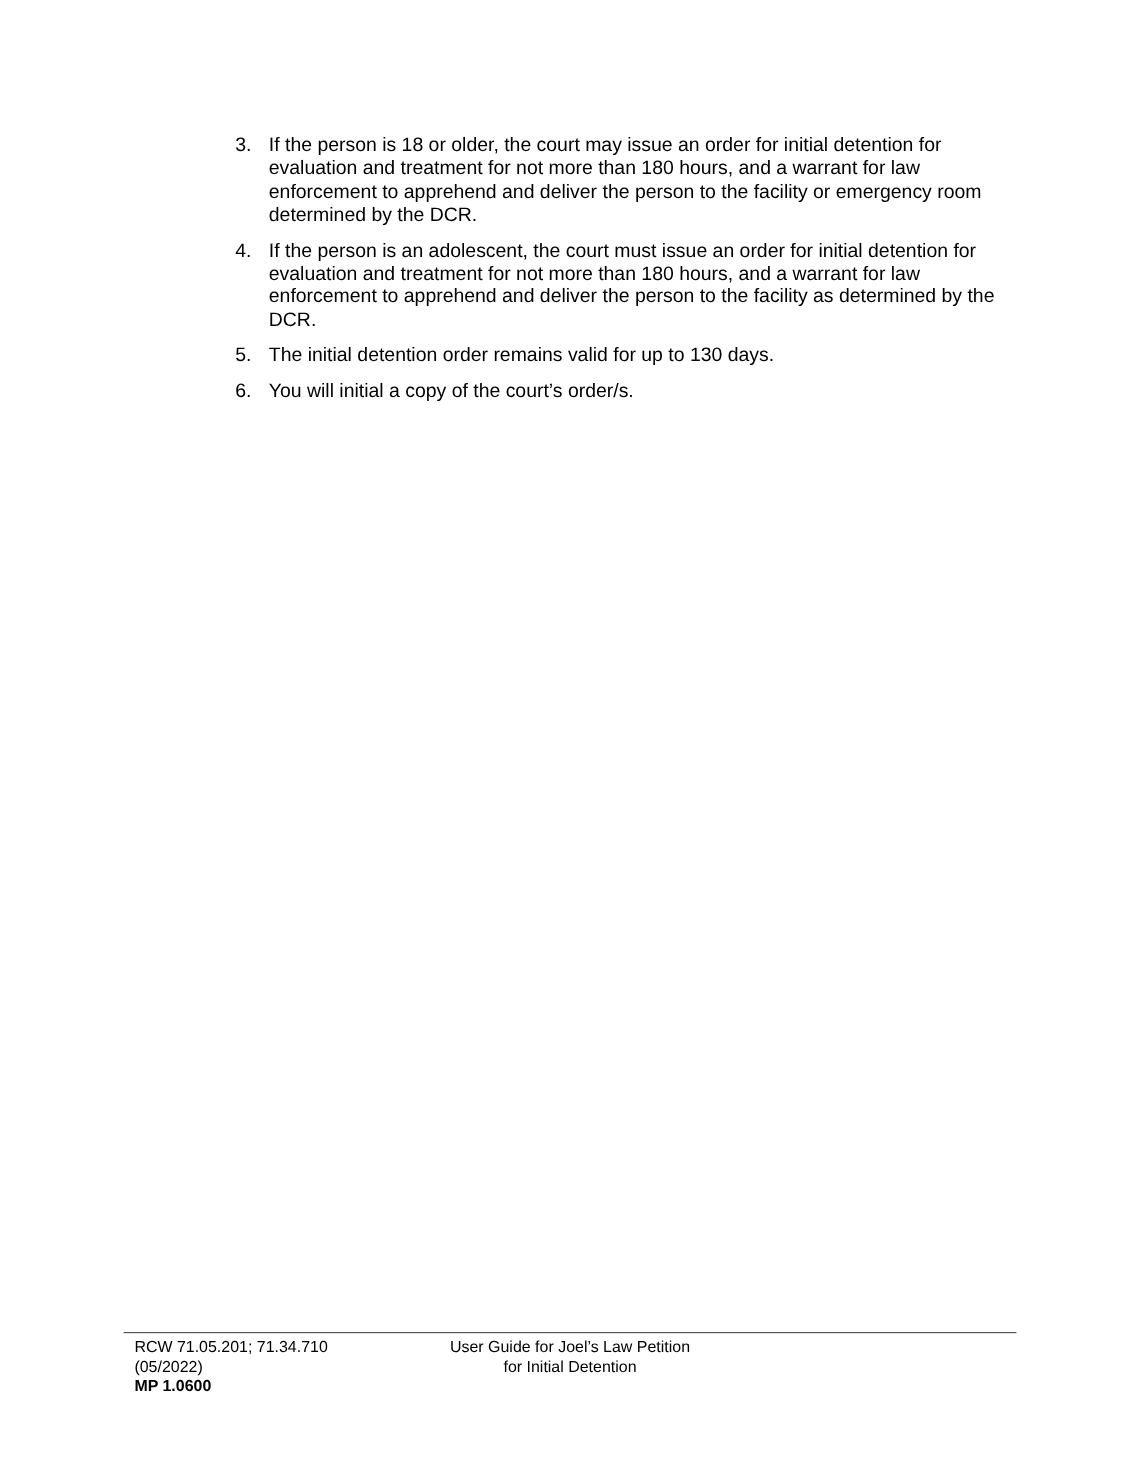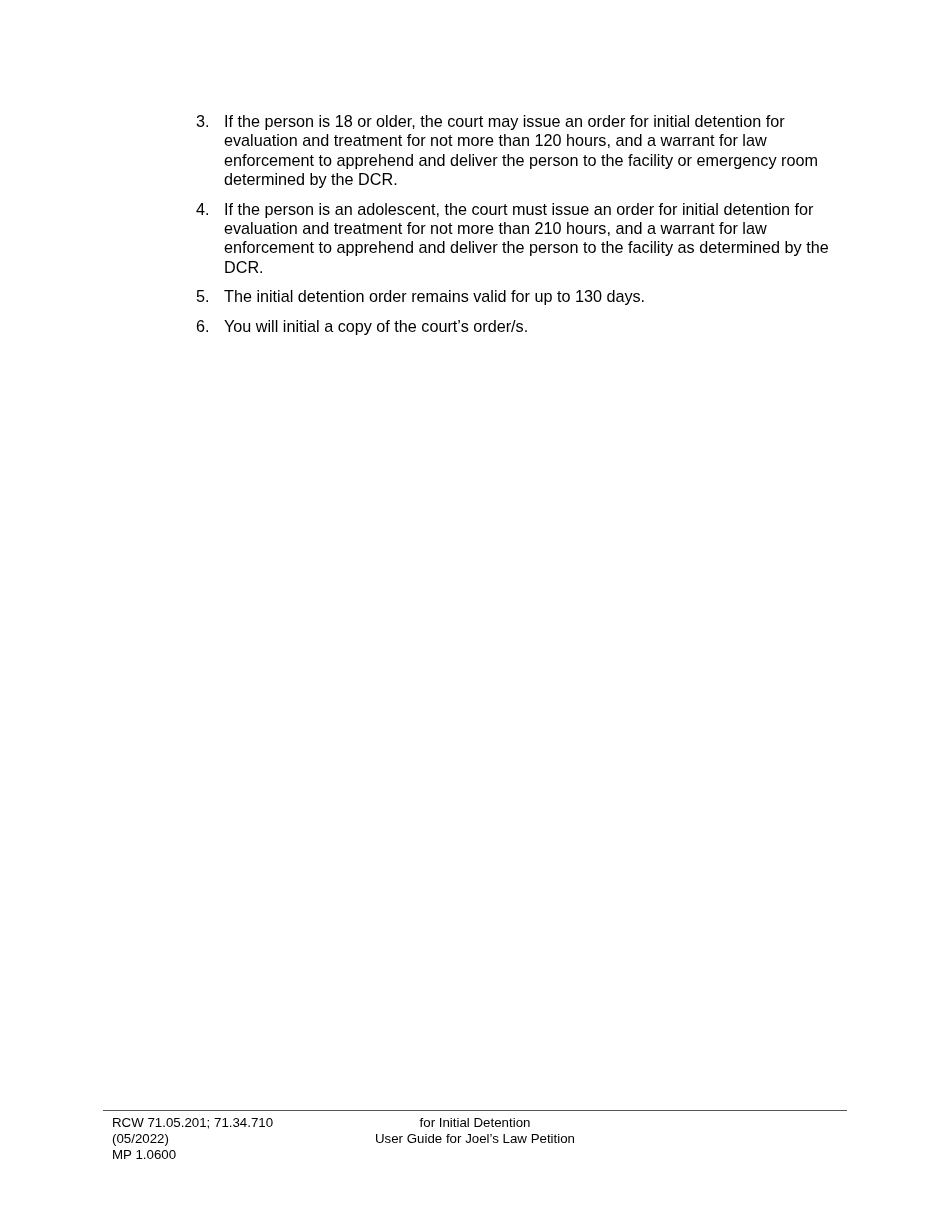--- a/index.html
+++ b/index.html
@@ -5,48 +5,48 @@
   html, body { margin:0; padding:0; background:#ffffff; }
   body { width:950px; height:1230px; position:relative; font-family:"Liberation Sans", sans-serif; color:#000; overflow:hidden; }
   .list { position:absolute; left:196px; top:112px; width:650px; margin:0; padding:0; list-style:none; }
   .item { display:flex; font-size:16.2px; line-height:19.4px; margin-bottom:10px; }
   .num { width:28px; flex:none; }
   .txt { flex:1; }
   .footer-rule { position:absolute; left:103px; top:1110px; width:744px; height:0; border-top:1px solid #555; }
   .footer { position:absolute; top:1115px; font-size:13.3px; line-height:16.2px; }
   .f-left { left:112px; }
   .f-center { left:330px; width:290px; text-align:center; }
-  .bold { font-weight:normal; }
+  .bold { font-weight:bold; }
 </style>
 </head>
 <body>
 
 <ol class="list">
   <li class="item">
     <span class="num">3.</span>
-    <span class="txt">If the person is 18 or older, the court may issue an order for initial detention for evaluation and treatment for not more than 120 hours, and a warrant for law enforcement to apprehend and deliver the person to the facility or emergency room determined by the DCR.</span>
+    <span class="txt">If the person is 18 or older, the court may issue an order for initial detention for evaluation and treatment for not more than 180 hours, and a warrant for law enforcement to apprehend and deliver the person to the facility or emergency room determined by the DCR.</span>
   </li>
   <li class="item">
     <span class="num">4.</span>
-    <span class="txt">If the person is an adolescent, the court must issue an order for initial detention for evaluation and treatment for not more than 210 hours, and a warrant for law enforcement to apprehend and deliver the person to the facility as determined by the DCR.</span>
+    <span class="txt">If the person is an adolescent, the court must issue an order for initial detention for evaluation and treatment for not more than 180 hours, and a warrant for law enforcement to apprehend and deliver the person to the facility as determined by the DCR.</span>
   </li>
   <li class="item">
     <span class="num">5.</span>
     <span class="txt">The initial detention order remains valid for up to 130 days.</span>
   </li>
   <li class="item">
     <span class="num">6.</span>
     <span class="txt">You will initial a copy of the court’s order/s.</span>
   </li>
 </ol>
 
 <div class="footer-rule"></div>
 
 <div class="footer f-left">
   <div>RCW 71.05.201; 71.34.710</div>
   <div>(05/2022)</div>
   <div class="bold">MP 1.0600</div>
 </div>
 
 <div class="footer f-center">
+  <div>User Guide for Joel’s Law Petition</div>
   <div>for Initial Detention</div>
-  <div>User Guide for Joel’s Law Petition</div>
 </div>
 
 </body></html>

